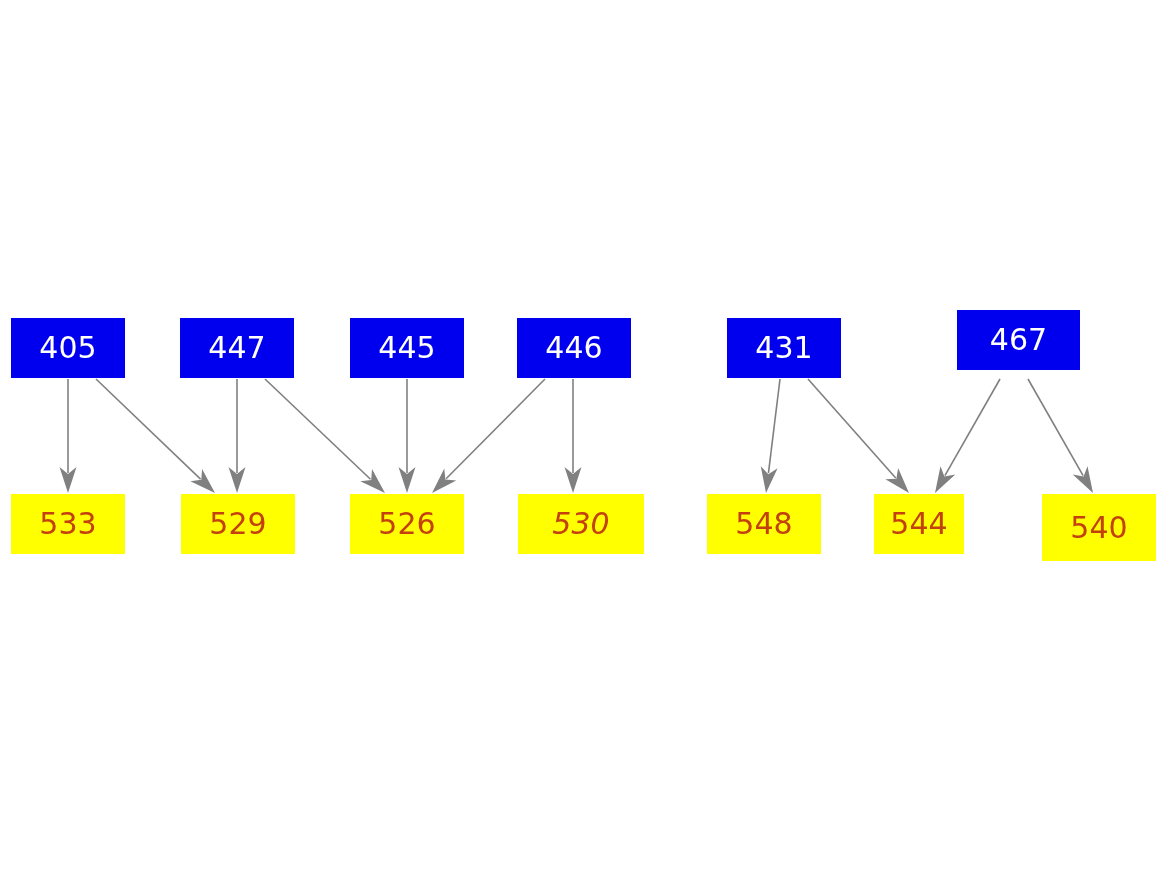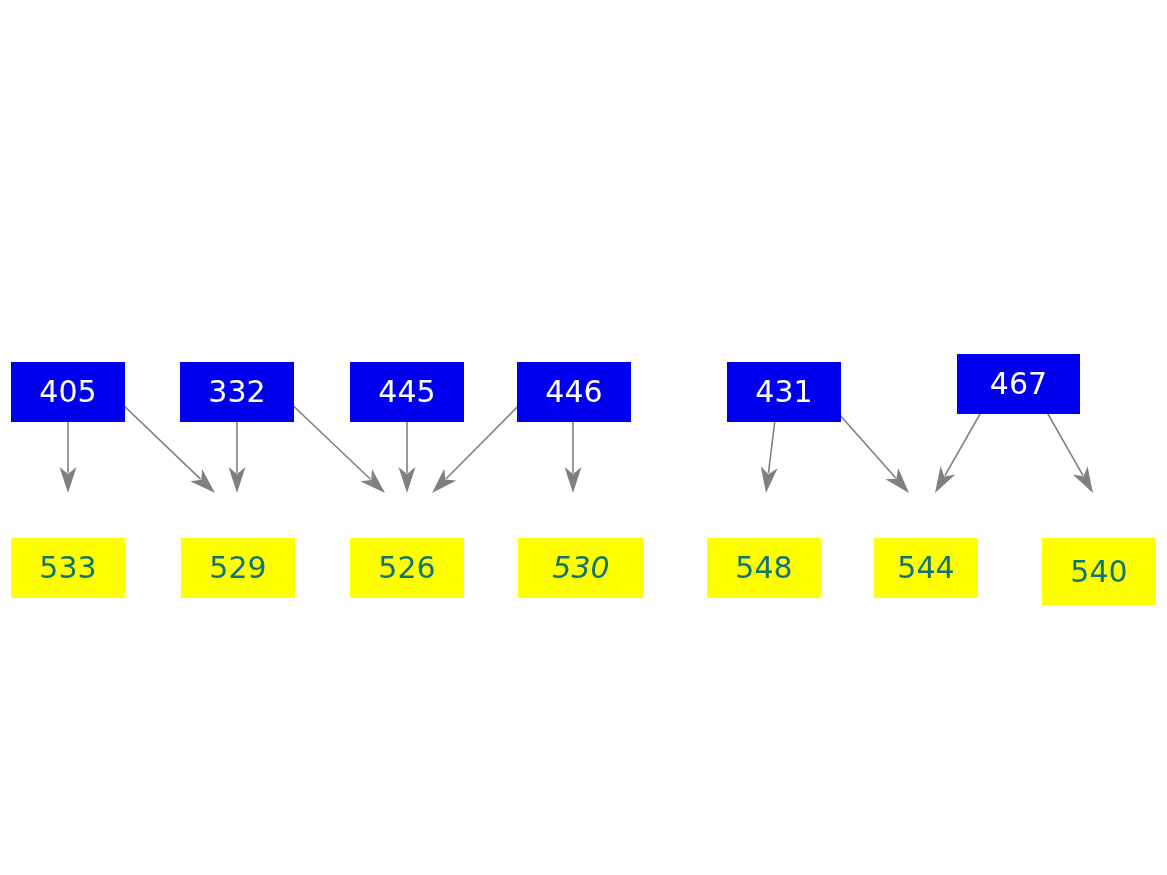--- a/index.html
+++ b/index.html
@@ -26,29 +26,28 @@
   .node {
     position: absolute;
     display: flex;
     align-items: center;
     justify-content: center;
     box-sizing: border-box;
     font-size: 30px;
     line-height: 1;
     letter-spacing: 0px;
     white-space: nowrap;
-    margin-top: 44px;
   }
   .node-blue {
     background: #0000ee;
     color: #ffffff;
   }
   .node-yellow {
     background: #ffff00;
-    color: #0f766e;
+    color: #c2410c;
   }
   .node-label {
     pointer-events: none;
   }
 </style>
 </head>
 <body>
 
 <div id="canvas">
   <svg id="edge-layer" viewBox="0 0 1167 875" xmlns="http://www.w3.org/2000/svg">
@@ -95,21 +94,21 @@
       <g>
         <line x1="1028" y1="379" x2="1083.0936385716977" y2="475.625766110362" stroke="#808080" stroke-width="1.6"></line>
         <polygon points="1093,493 1072.737680740111,474.62369955049917 1083.5889566431129,476.49447780484394 1087.505779546303,466.20329233644213" fill="#808080"></polygon>
       </g>
     </svg>
   <div id="node-layer">
       <div class="node node-blue" style="left: 11px; top: 318px; width: 114px; height: 60px;">
         <span class="node-label">405</span>
       </div>
       <div class="node node-blue" style="left: 180px; top: 318px; width: 114px; height: 60px;">
-        <span class="node-label">332</span>
+        <span class="node-label">447</span>
       </div>
       <div class="node node-blue" style="left: 350px; top: 318px; width: 114px; height: 60px;">
         <span class="node-label">445</span>
       </div>
       <div class="node node-blue" style="left: 517px; top: 318px; width: 114px; height: 60px;">
         <span class="node-label">446</span>
       </div>
       <div class="node node-blue" style="left: 727px; top: 318px; width: 114px; height: 60px;">
         <span class="node-label">431</span>
       </div>
@@ -124,20 +123,20 @@
       </div>
       <div class="node node-yellow" style="left: 350px; top: 494px; width: 114px; height: 60px;">
         <span class="node-label">526</span>
       </div>
       <div class="node node-yellow" style="left: 518px; top: 494px; width: 126px; height: 60px; font-style: italic;">
         <span class="node-label">530</span>
       </div>
       <div class="node node-yellow" style="left: 707px; top: 494px; width: 114px; height: 60px;">
         <span class="node-label">548</span>
       </div>
-      <div class="node node-yellow" style="left: 874px; top: 494px; width: 104px; height: 60px;">
+      <div class="node node-yellow" style="left: 874px; top: 494px; width: 90px; height: 60px;">
         <span class="node-label">544</span>
       </div>
       <div class="node node-yellow" style="left: 1042px; top: 494px; width: 114px; height: 67px;">
         <span class="node-label">540</span>
       </div>
     </div>
 </div>
 
 </body></html>

